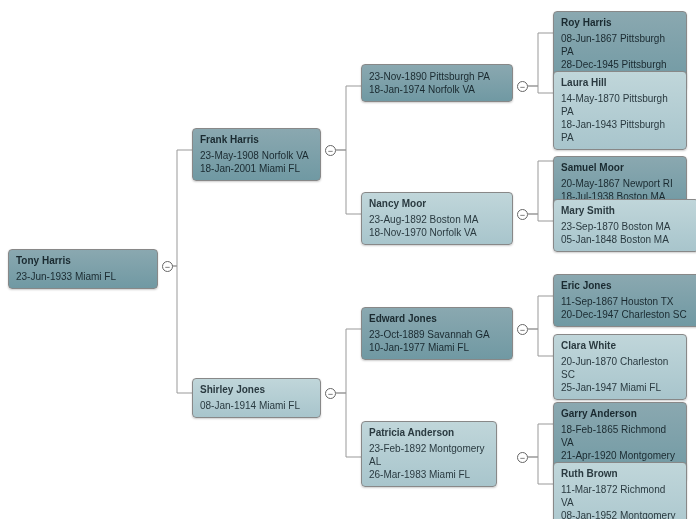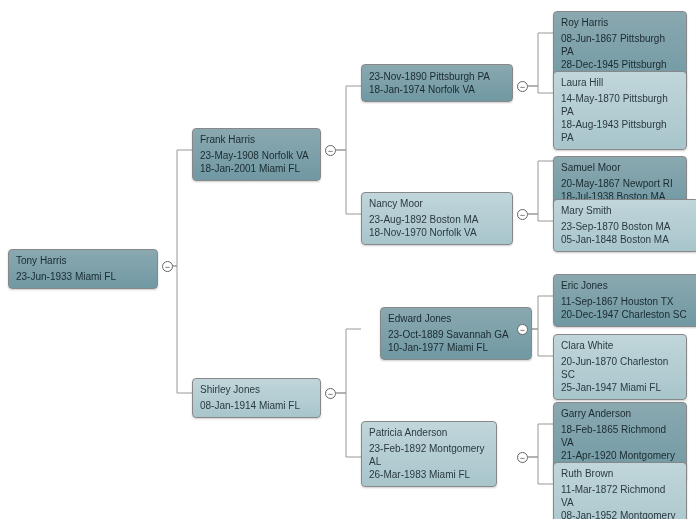--- a/index.html
+++ b/index.html
@@ -1,20 +1,20 @@
 <!DOCTYPE html>
 <html><head>
 <meta charset="utf-8">
 <style>
 *{margin:0;padding:0;box-sizing:border-box}
 body{background:#fff;font-family:Arial,sans-serif;font-size:9px;position:relative;width:696px;height:519px}
 .node{position:absolute;border:1px solid #888;border-radius:4px;padding:5px 7px;box-shadow:0 1px 2px rgba(0,0,0,0.2)}
 .male{background:linear-gradient(to bottom,#8aa8b0 0%,#7099a3 100%);color:#1a2a30}
 .female{background:linear-gradient(to bottom,#c0d6da 0%,#a8c5cc 100%);color:#2a3a40}
-.name{font-size:10px;font-weight:normal;margin-bottom:4px}
+.name{font-size:10px;font-weight:bold;margin-bottom:4px}
 .line1,.line2{font-size:10px;line-height:1.3}
 .toggle{position:absolute;width:11px;height:11px;border:1px solid #666;border-radius:50%;background:#fff;display:flex;align-items:center;justify-content:center;font-size:9px;line-height:0;color:#444}
 .toggle::before{content:"−"}
 svg.connector{position:absolute;top:0;left:0;width:696px;height:519px;pointer-events:none}
 svg.connector path{stroke:#999;stroke-width:1;fill:none}
 </style>
 </head>
 <body>
 
 <svg class="connector">
@@ -61,21 +61,21 @@
 </div>
 <div class="toggle" style="left:517px;top:81px"></div>
 
 <div class="node female" style="left:361px;top:192px;width:152px">
   <div class="name">Nancy Moor</div>
   <div class="line1">23-Aug-1892 Boston MA</div>
   <div class="line2">18-Nov-1970 Norfolk VA</div>
 </div>
 <div class="toggle" style="left:517px;top:209px"></div>
 
-<div class="node male" style="left:380px;top:307px;width:152px">
+<div class="node male" style="left:361px;top:307px;width:152px">
   <div class="name">Edward Jones</div>
   <div class="line1">23-Oct-1889 Savannah GA</div>
   <div class="line2">10-Jan-1977 Miami FL</div>
 </div>
 <div class="toggle" style="left:517px;top:324px"></div>
 
 <div class="node female" style="left:361px;top:421px;width:136px">
   <div class="name">Patricia Anderson</div>
   <div class="line1">23-Feb-1892 Montgomery AL</div>
   <div class="line2">26-Mar-1983 Miami FL</div>
@@ -83,21 +83,21 @@
 <div class="toggle" style="left:517px;top:452px"></div>
 
 <div class="node male" style="left:553px;top:11px;width:134px">
   <div class="name">Roy Harris</div>
   <div class="line1">08-Jun-1867 Pittsburgh PA</div>
   <div class="line2">28-Dec-1945 Pittsburgh PA</div>
 </div>
 <div class="node female" style="left:553px;top:71px;width:134px">
   <div class="name">Laura Hill</div>
   <div class="line1">14-May-1870 Pittsburgh PA</div>
-  <div class="line2">18-Aug-1943 Pittsburgh PA</div>
+  <div class="line2">18-Jan-1943 Pittsburgh PA</div>
 </div>
 <div class="node male" style="left:553px;top:156px;width:134px">
   <div class="name">Samuel Moor</div>
   <div class="line1">20-May-1867 Newport RI</div>
   <div class="line2">18-Jul-1938 Boston MA</div>
 </div>
 <div class="node female" style="left:553px;top:199px;width:146px">
   <div class="name">Mary Smith</div>
   <div class="line1">23-Sep-1870 Boston MA</div>
   <div class="line2">05-Jan-1848 Boston MA</div>

